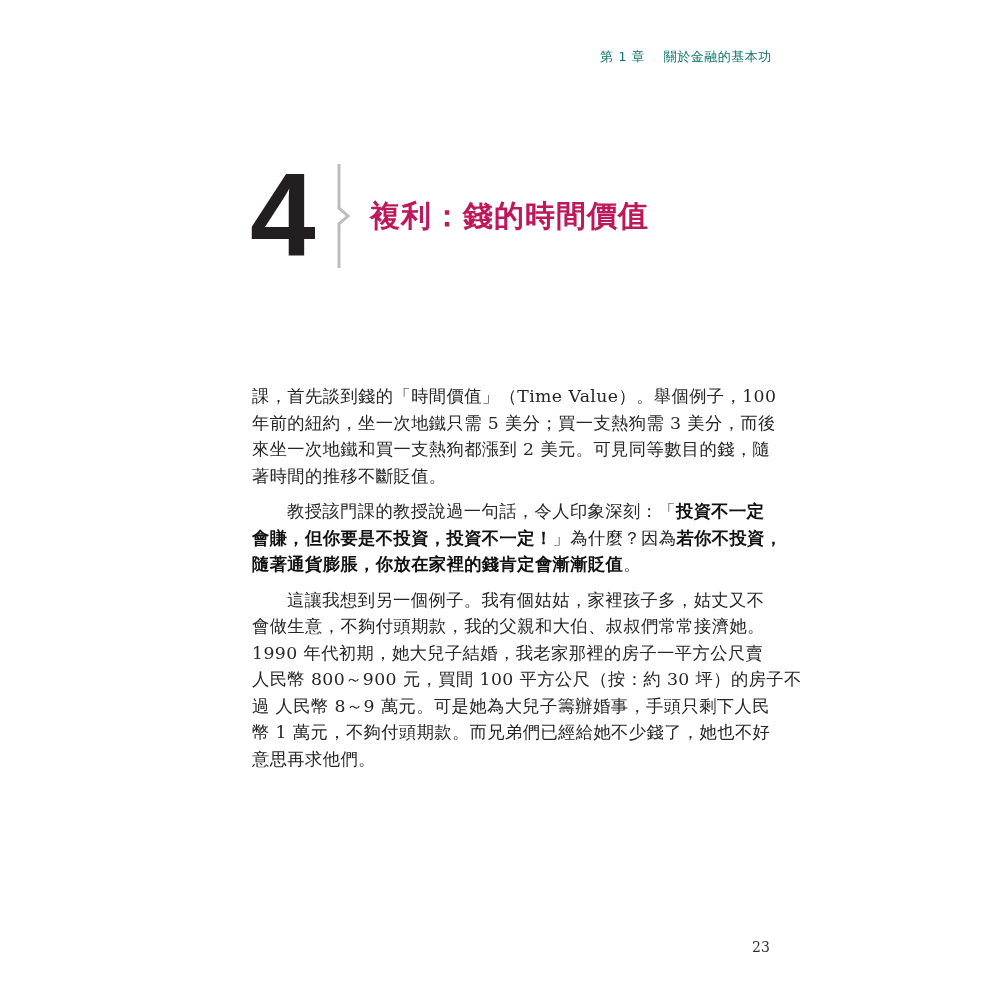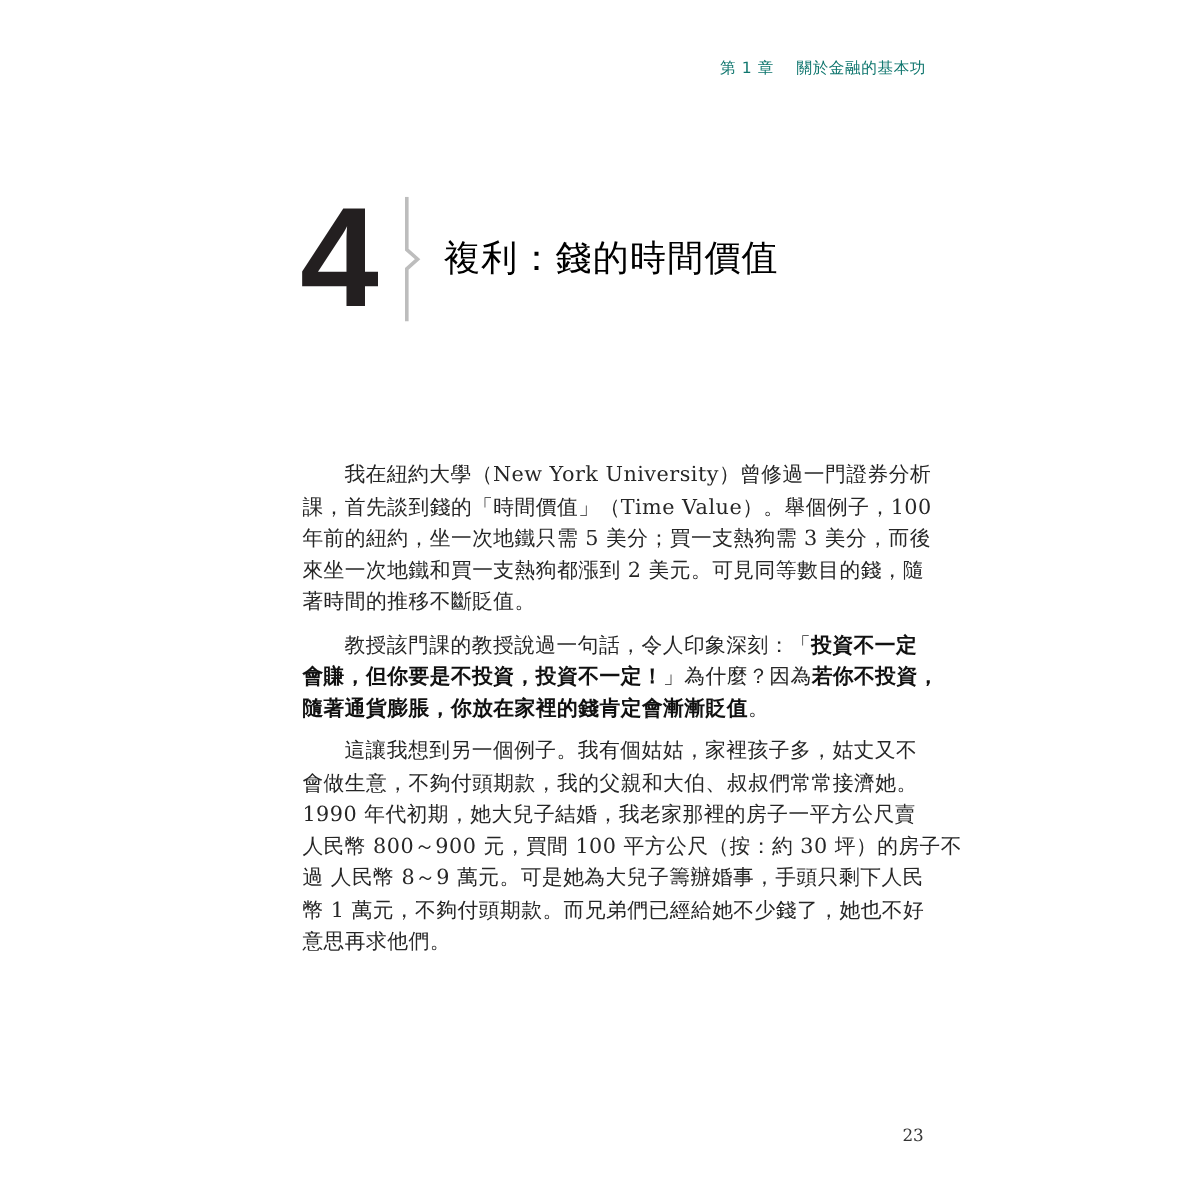--- a/index.html
+++ b/index.html
@@ -50,24 +50,24 @@
       left: 83px;
       top: 4px;
       width: 22px;
       height: 104px;
     }
     .chapter-title {
       position: absolute;
       left: 120px;
       top: 38px;
       font-family: "DejaVu Serif", "Liberation Serif", serif;
-      font-weight: normal;
+      font-weight: bold;
       font-size: 30px;
       line-height: 36px;
-      color: #000000;
+      color: #be185d;
       letter-spacing: 1px;
       white-space: nowrap;
     }
     .body-text {
       position: absolute;
       top: 383px;
       left: 252px;
       width: 530px;
     }
     .line {
@@ -101,21 +101,20 @@
 
 <div class="chapter-heading">
   <div class="chapter-number">4</div>
   <svg class="bracket-divider" viewBox="0 0 22 104" xmlns="http://www.w3.org/2000/svg">
     <polyline points="6,0 6,44 15,52 6,60 6,104" fill="none" stroke="#bdbdbd" stroke-width="3"></polyline>
   </svg>
   <div class="chapter-title">複利：錢的時間價值</div>
 </div>
 
 <div class="body-text" id="body-text">
-    <div class="line indent"><span>我在紐約大學（New York University）曾修過一門證券分析</span></div>
     <div class="line"><span>課，首先談到錢的「時間價值」（Time Value）。舉個例子，100</span></div>
     <div class="line"><span>年前的紐約，坐一次地鐵只需 5 美分；買一支熱狗需 3 美分，而後</span></div>
     <div class="line"><span>來坐一次地鐵和買一支熱狗都漲到 2 美元。可見同等數目的錢，隨</span></div>
     <div class="line"><span>著時間的推移不斷貶值。</span></div>
     <div class="line indent gap-before"><span>教授該門課的教授說過一句話，令人印象深刻：「</span><span class="b">投資不一定</span></div>
     <div class="line"><span class="b">會賺，但你要是不投資，投資不一定！</span><span>」為什麼？因為</span><span class="b">若你不投資，</span></div>
     <div class="line"><span class="b">隨著通貨膨脹，你放在家裡的錢肯定會漸漸貶值</span><span>。</span></div>
     <div class="line indent gap-before"><span>這讓我想到另一個例子。我有個姑姑，家裡孩子多，姑丈又不</span></div>
     <div class="line"><span>會做生意，不夠付頭期款，我的父親和大伯、叔叔們常常接濟她。</span></div>
     <div class="line"><span>1990 年代初期，她大兒子結婚，我老家那裡的房子一平方公尺賣</span></div>

